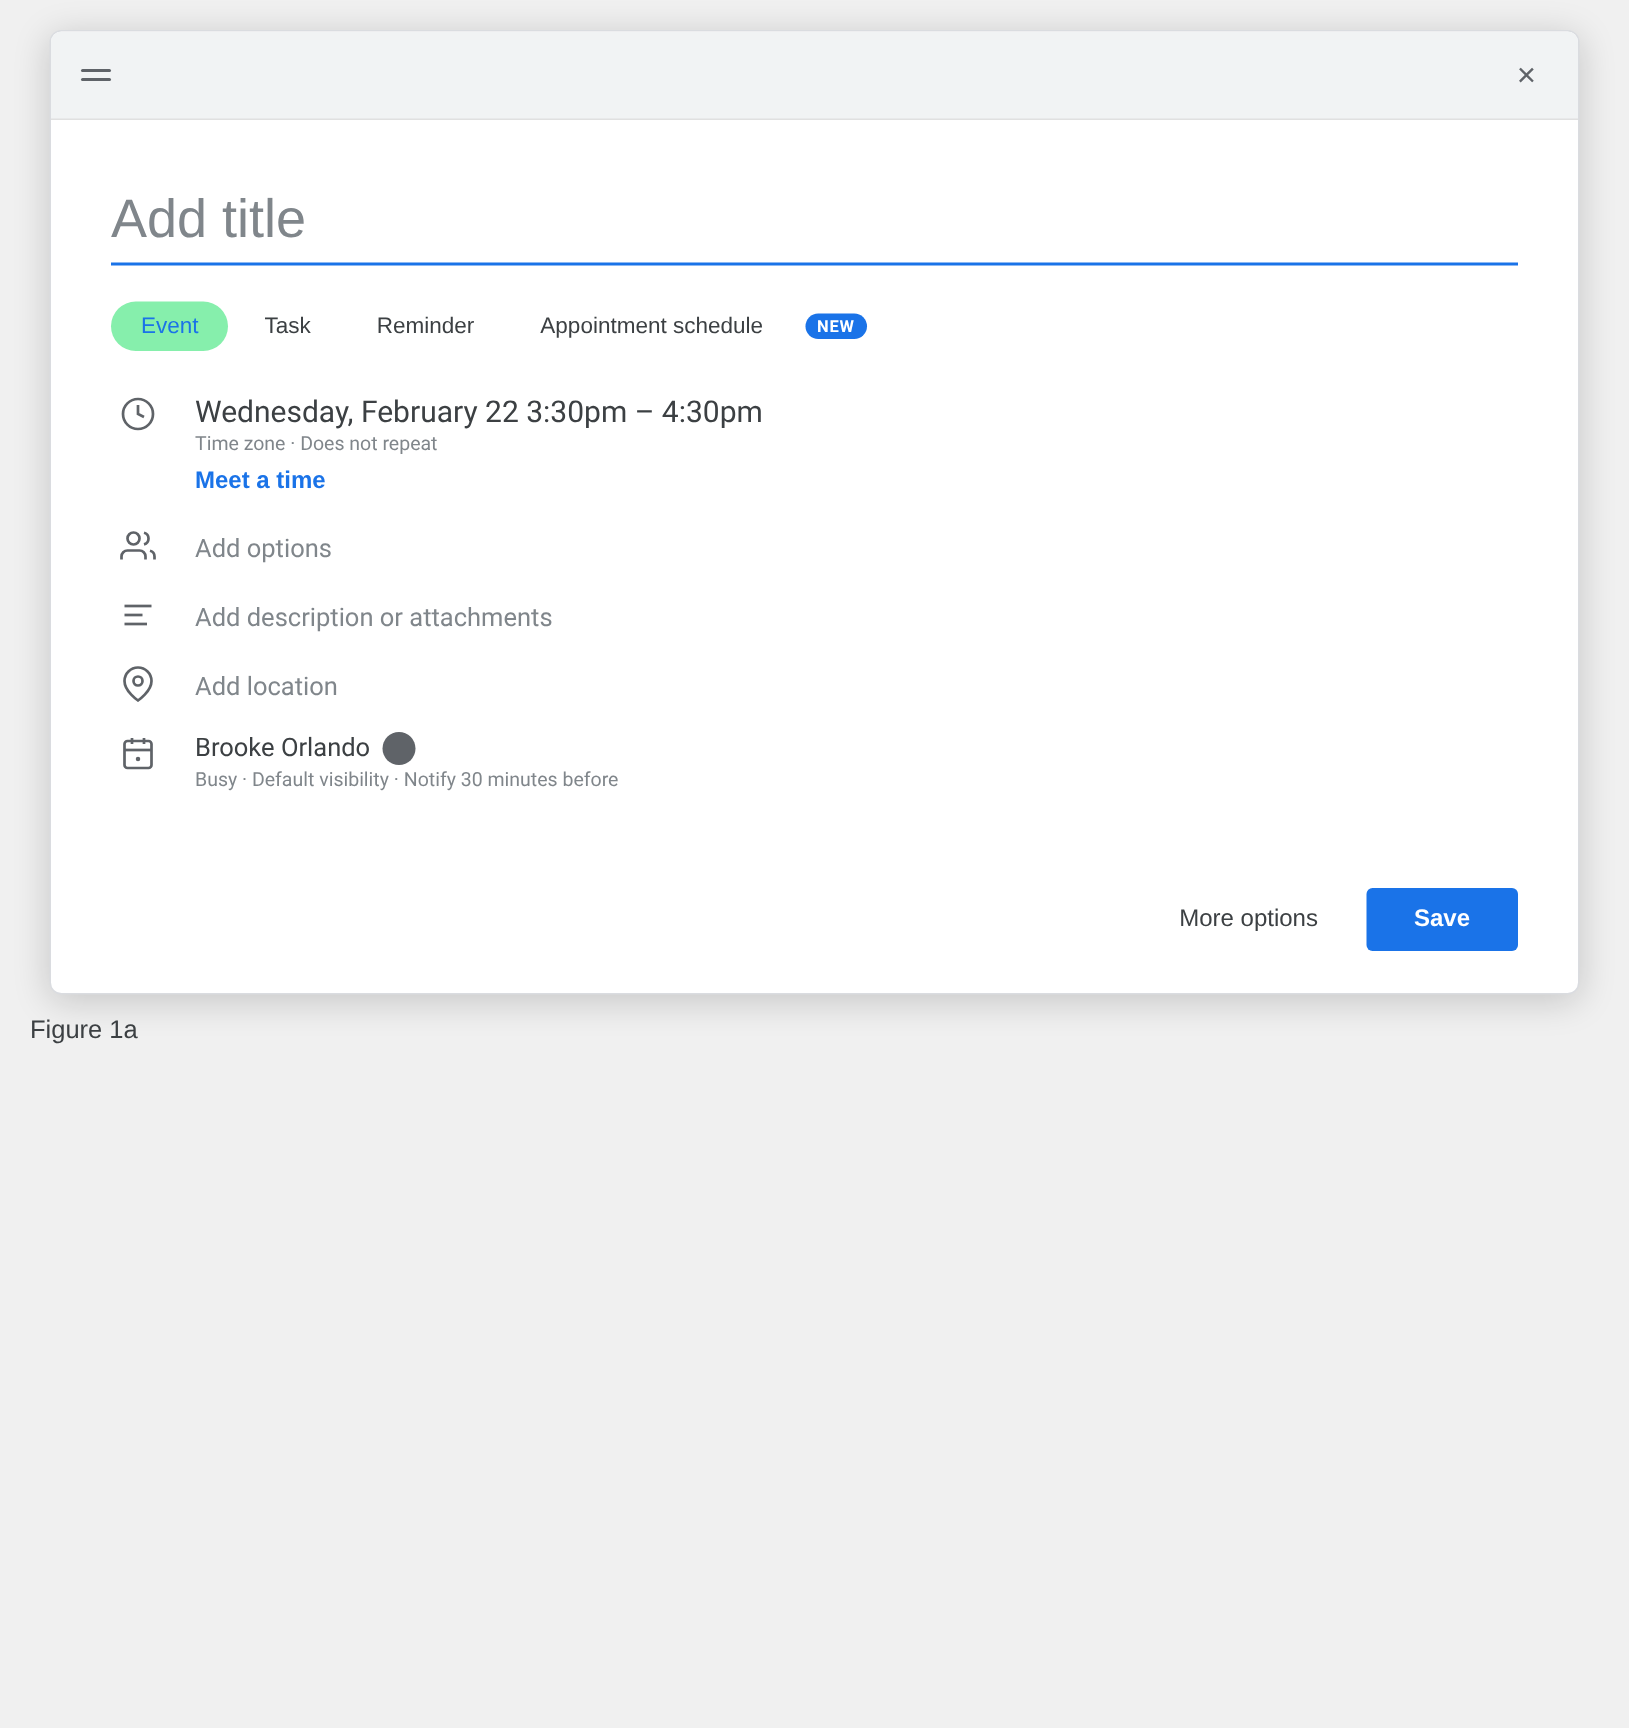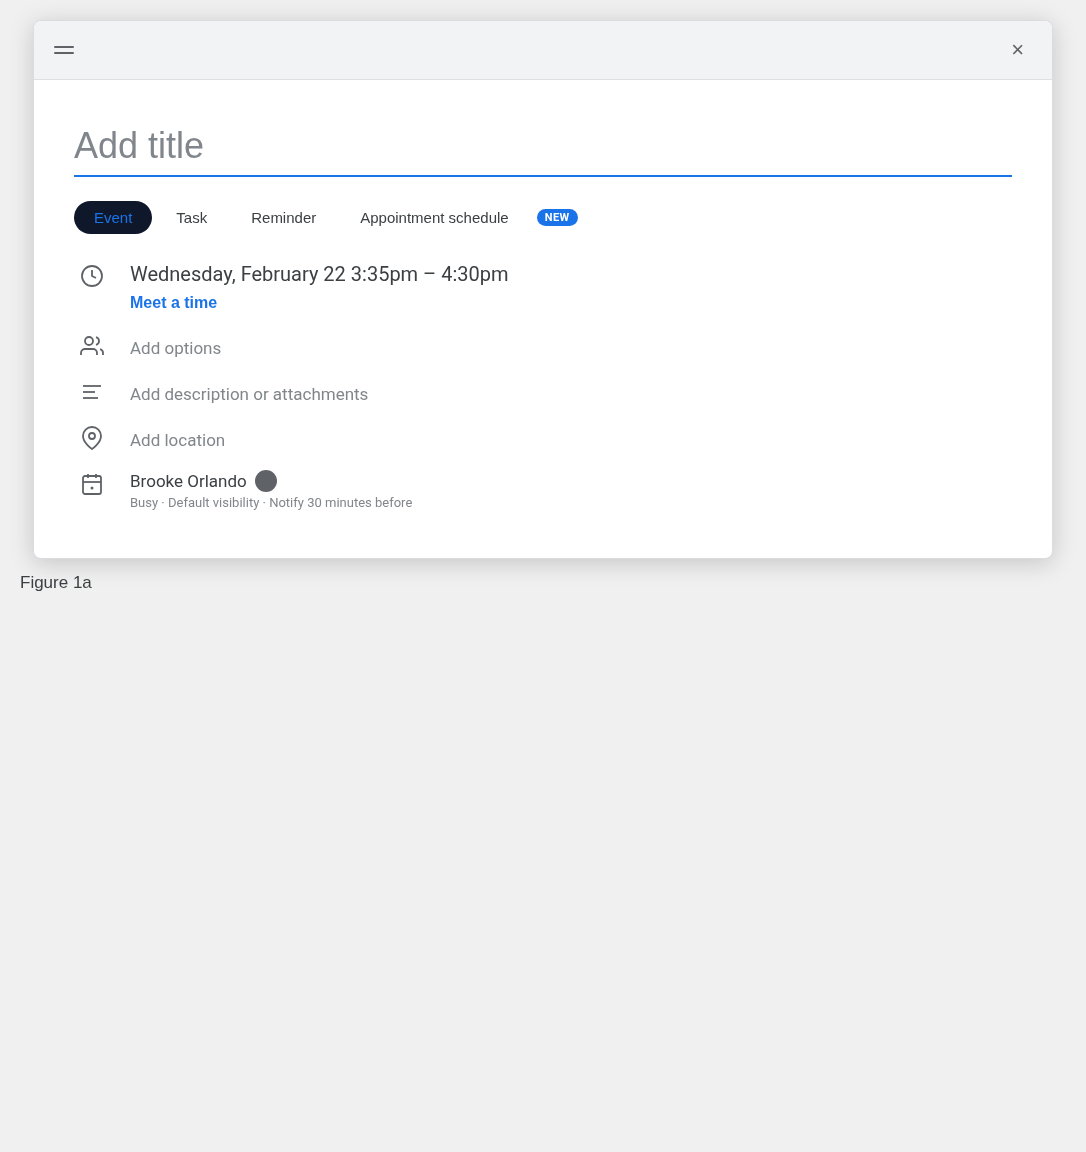--- a/index.html
+++ b/index.html
@@ -86,21 +86,21 @@
       border: none;
       background: none;
       font-size: 15px;
       font-weight: 500;
       color: #3c4043;
       padding: 8px 20px;
       border-radius: 20px;
       cursor: pointer;
     }
     .tab-btn.active {
-      background: #0f172a;
+      background: #86efac;
       color: #1a73e8;
     }
 
     .new-badge {
       background: #1a73e8;
       color: #fff;
       font-size: 11px;
       font-weight: 700;
       border-radius: 10px;
       padding: 2px 8px;
@@ -281,21 +281,22 @@
 
     
     <div class="form-row">
       <div class="row-icon">
         <svg class="icon-svg" viewBox="0 0 24 24" fill="none" stroke="#5f6368" stroke-width="1.8">
           <circle cx="12" cy="12" r="10"></circle>
           <polyline points="12,6 12,12 16,14"></polyline>
         </svg>
       </div>
       <div class="row-content">
-        <div class="datetime-main">Wednesday, February 22   3:35pm  –  4:30pm</div>
+        <div class="datetime-main">Wednesday, February 22   3:30pm  –  4:30pm</div>
+        <div class="datetime-sub">Time zone · Does not repeat</div>
         <button class="find-a-time">Meet a time</button>
       </div>
     </div>
 
     
     <div class="form-row">
       <div class="row-icon">
         <svg class="icon-svg" viewBox="0 0 24 24" fill="none" stroke="#5f6368" stroke-width="1.8">
           <path d="M17 21v-2a4 4 0 0 0-4-4H5a4 4 0 0 0-4 4v2"></path>
           <circle cx="9" cy="7" r="4"></circle>
@@ -352,16 +353,20 @@
         <div class="calendar-owner-name">
           <span>Brooke Orlando</span>
           <span class="avatar-dot"></span>
         </div>
         <div class="calendar-owner-sub">Busy · Default visibility · Notify 30 minutes before</div>
       </div>
     </div>
 
   </div>
 
+  <div class="dialog-footer">
+    <button class="more-options-btn">More options</button>
+    <button class="save-btn">Save</button>
+  </div>
 
 </div>
 
 <div class="figure-caption">Figure 1a</div>
 
 </body></html>

